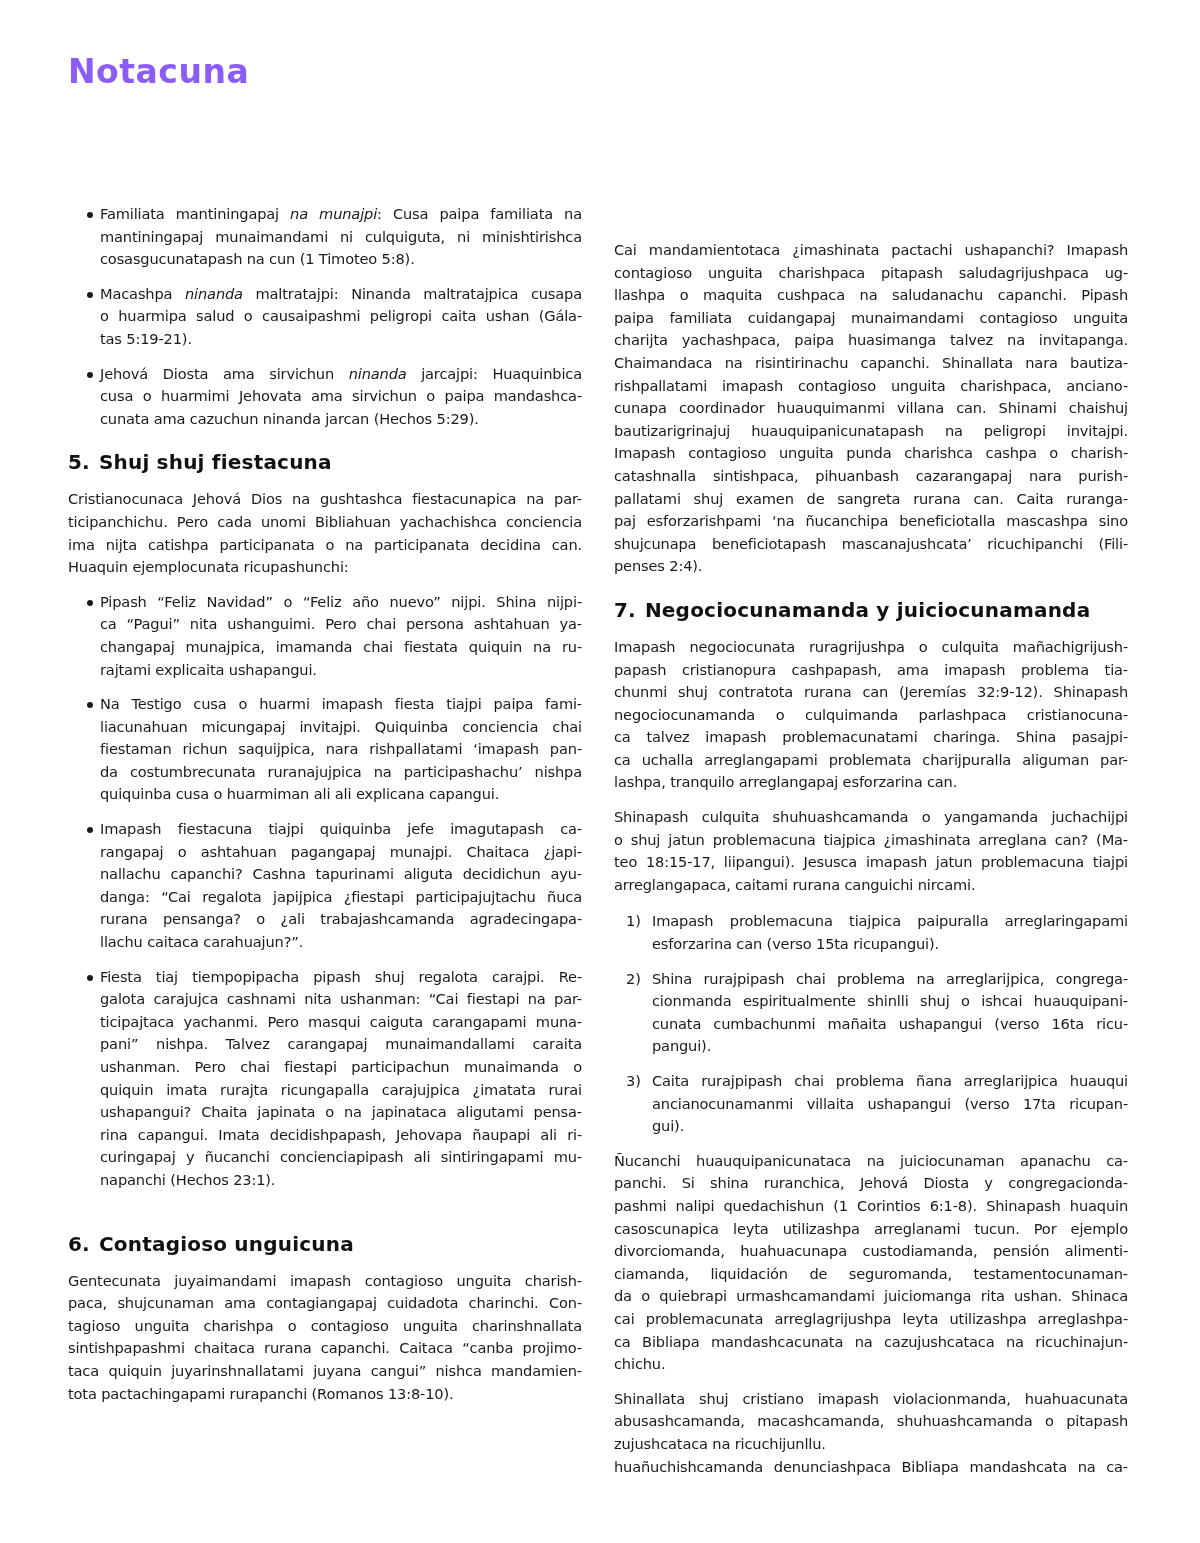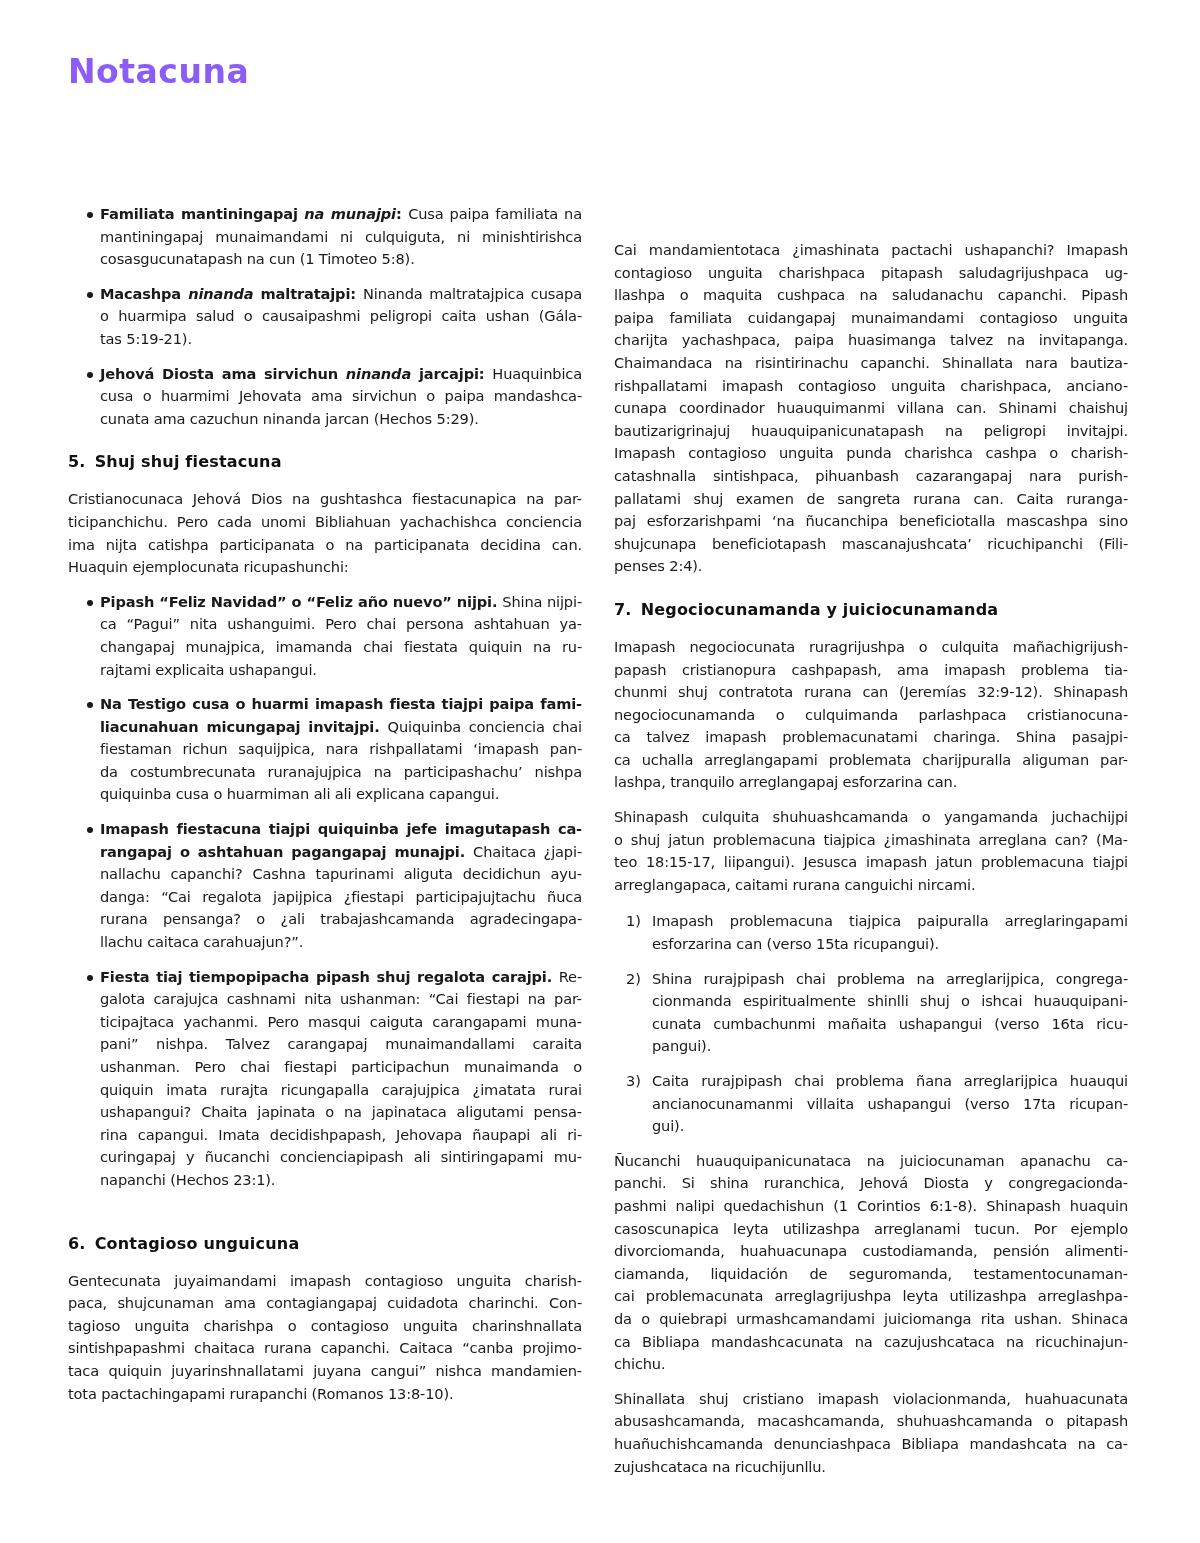--- a/index.html
+++ b/index.html
@@ -26,25 +26,25 @@
   .bullet { position: relative; padding-left: 32px; margin-left: 0; }
   .bullet .dot {
     position: absolute; left: 19px; top: 9px; width: 6px; height: 6px;
     border-radius: 50%; background: #1a1a1a;
   }
   .numbered { position: relative; padding-left: 38px; }
   .numbered .num {
     position: absolute; left: 12px; top: 0; font-size: 14.6px; line-height: 22.6px;
   }
   .heading {
-    font-size: 16px; font-weight: bold; line-height: 28px; color: #111;
+    font-size: 20px; font-weight: bold; line-height: 28px; color: #111;
     margin: 18px 0 12px 0; letter-spacing: 0.2px;
   }
   .heading .hn { margin-right: 9px; }
-  b { font-weight: bold; }
+  b { font-weight: normal; }
   i { font-style: italic; margin-top: 12px; }
 </style>
 </head>
 <body>
 
 <div class="page-header">Notacuna</div>
 
 <div class="col col-left">
   <div id="bullets-top">
       <div class="bullet blk">
@@ -186,24 +186,24 @@
         <span class="ln last">gui).</span>
       </div>
     </div>
   <div class="blk" style="margin-top:2px">
       <span class="ln">Ñucanchi huauquipanicunataca na juiciocunaman apanachu ca-</span>
       <span class="ln">panchi. Si shina ruranchica, Jehová Diosta y congregacionda-</span>
       <span class="ln">pashmi nalipi quedachishun (1 Corintios 6:1-8). Shinapash huaquin</span>
       <span class="ln">casoscunapica leyta utilizashpa arreglanami tucun. Por ejemplo</span>
       <span class="ln">divorciomanda, huahuacunapa custodiamanda, pensión alimenti-</span>
       <span class="ln">ciamanda, liquidación de seguromanda, testamentocunaman-</span>
+      <span class="ln">da o quiebrapi urmashcamandami juiciomanga rita ushan. Shinaca</span>
       <span class="ln">cai problemacunata arreglagrijushpa leyta utilizashpa arreglashpa-</span>
-      <span class="ln">da o quiebrapi urmashcamandami juiciomanga rita ushan. Shinaca</span>
       <span class="ln">ca Bibliapa mandashcacunata na cazujushcataca na ricuchinajun-</span>
       <span class="ln last">chichu.</span>
     </div>
   <div class="blk">
       <span class="ln">Shinallata shuj cristiano imapash violacionmanda, huahuacunata</span>
       <span class="ln">abusashcamanda, macashcamanda, shuhuashcamanda o pitapash</span>
+      <span class="ln last">zujushcataca na ricuchijunllu.</span>
       <span class="ln">huañuchishcamanda denunciashpaca Bibliapa mandashcata na ca-</span>
-      <span class="ln last">zujushcataca na ricuchijunllu.</span>
     </div>
 </div>
 
 </body></html>

